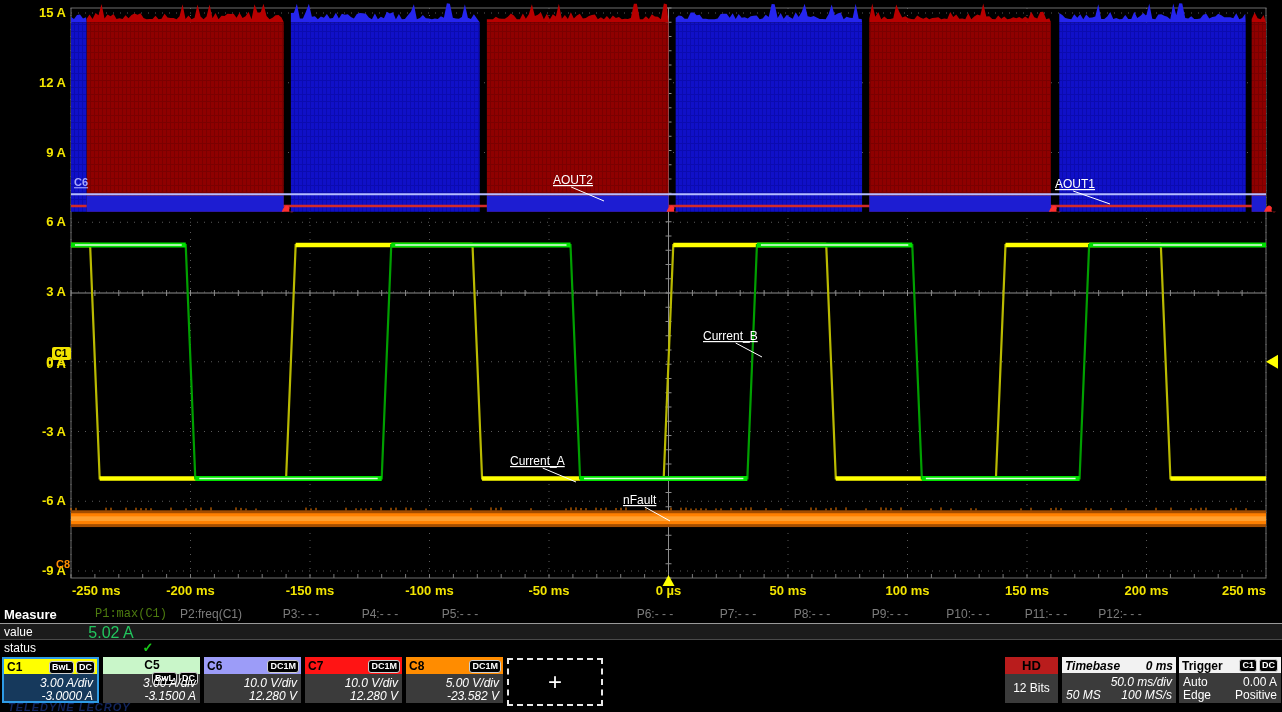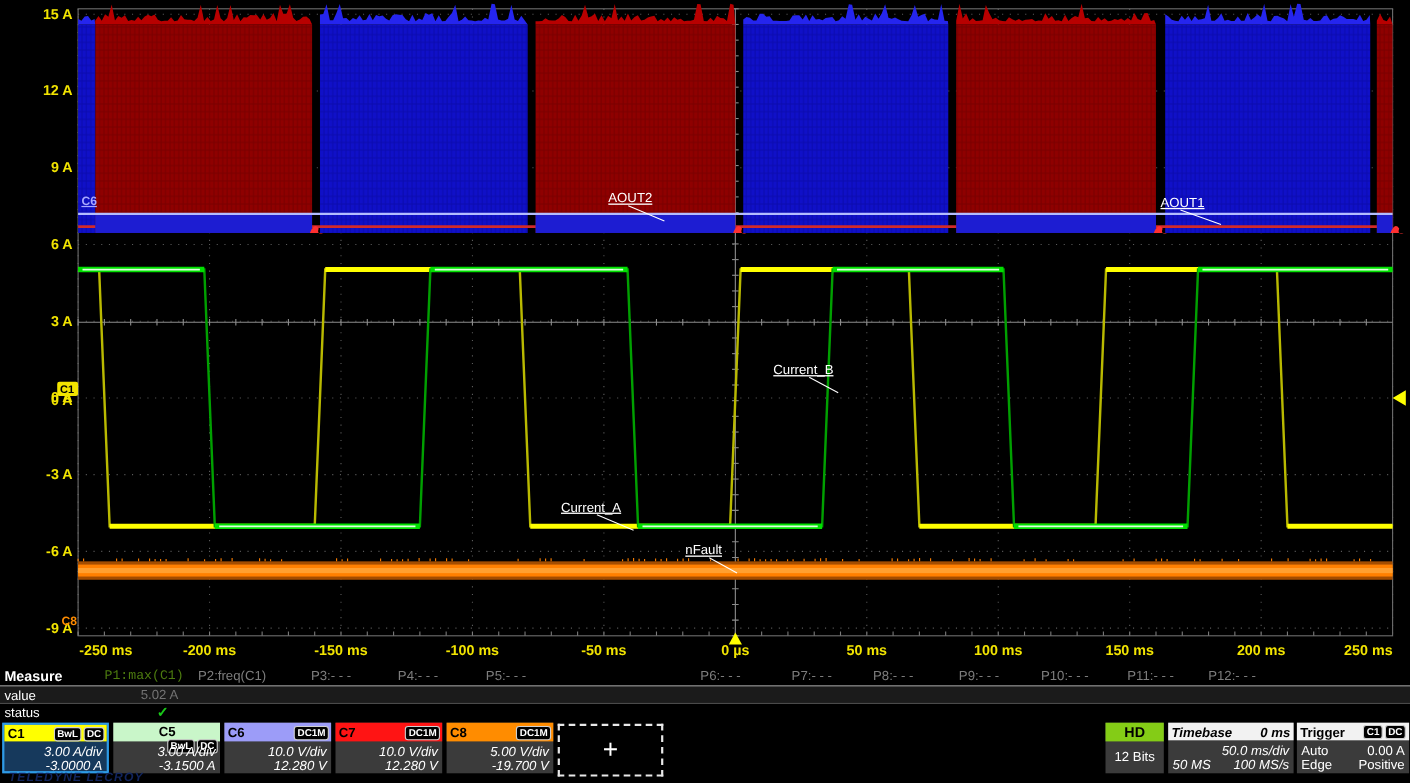--- a/index.html
+++ b/index.html
@@ -9,42 +9,42 @@
   
   .measure{position:absolute;left:0;top:606px;width:1282px;height:50px;}
   .mrow{position:absolute;left:0;width:1282px;height:16px;}
   .mhead{top:0;}
   .mvalue{top:17px;background:#1b1b1b;border-top:1px solid #9a9a9a;border-bottom:1px solid #4a4a4a;height:15px;padding-left:20px;}
   .mstatus{top:34px;}
   .mlabel{position:absolute;left:4px;top:1px;color:#fff;font-size:12px;}
   .mtitle{font-weight:bold;font-size:13px;}
   .pcol{position:absolute;top:1px;width:120px;text-align:center;font-size:12px;color:#7d7d7d;}
   .pcol.active{color:#4d7c0f;font-family:Liberation Mono, monospace;}
-  .p1val{position:absolute;top:0px;left:60px;width:102px;text-align:right;color:#737373;font-size:12px;}
+  .p1val{position:absolute;top:0px;left:60px;width:102px;text-align:center;color:#22c55e;font-size:16px;}
   .check{position:absolute;top:0px;left:134px;width:28px;text-align:center;color:#19c819;font-size:13px;font-weight:bold;}
   
   .dbox{position:absolute;top:657px;width:97px;height:46px;background:#3b3b3b;box-sizing:border-box;cursor:pointer;}
   .dbox.selected{background:#16395c;border:2px solid #2e9be6;}
   .dhead{position:absolute;left:0;top:0;width:100%;height:17px;box-sizing:border-box;padding:1px 2px 0 3px;
          font-size:12px;font-weight:bold;color:#000;display:flex;align-items:center;}
   .dbox.selected .dhead{height:15px;}
   .dname{flex:0 0 auto;}
   .dbadges{margin-left:auto;display:flex;gap:2px;}
   .badge{background:#000;color:#fff;border:1px solid #cfcfcf;border-radius:3px;font-size:9px;font-weight:bold;
          padding:0 2px;line-height:11px;}
   .dline{position:absolute;right:4px;color:#fff;font-size:12px;text-align:right;width:90px;font-style:italic;}
   .dl1{top:19px;} .dl2{top:32px;}
   .dbox.selected .dl1{top:17px;} .dbox.selected .dl2{top:30px;}
   
   .addbox{position:absolute;left:507px;top:658px;width:92px;height:44px;border:2px dashed #e8e8e8;
           color:#fff;display:flex;align-items:center;justify-content:center;font-size:24px;cursor:pointer;}
   
   .acq{position:absolute;top:657px;background:#3b3b3b;}
   .hdbox{left:1005px;width:53px;height:46px;}
-  .hdtop{position:absolute;top:0;left:0;width:100%;height:17px;background:#84cc16;color:#000;
+  .hdtop{position:absolute;top:0;left:0;width:100%;height:17px;background:#b91c1c;color:#000;
          font-weight:bold;font-size:13px;text-align:center;line-height:17px;}
   .hdbits{position:absolute;top:17px;left:0;width:100%;height:29px;color:#fff;font-size:12px;
           text-align:center;line-height:29px;}
   .tbbox{left:1062px;width:114px;height:46px;font-style:italic;}
   .trbox{left:1179px;width:102px;height:46px;}
   .whead{position:absolute;top:0;left:0;width:100%;height:16px;background:#f2f2f2;color:#000;
          font-size:12px;font-weight:bold;box-sizing:border-box;padding:1px 3px 0 3px;display:flex;align-items:center;}
   .wline{position:absolute;left:0;width:100%;box-sizing:border-box;padding:0 4px;color:#fff;font-size:12px;
          display:flex;justify-content:space-between;}
   .l1{top:18px;} .l2{top:31px;}
@@ -491,21 +491,21 @@
         <div class="dline dl1">10.0 V/div</div>
         <div class="dline dl2">12.280 V</div>
       </div><div class="dbox" style="left: 406px;">
         <div class="dhead" style="background: rgb(255, 140, 0);">
           <span class="dname">C8</span>
           <span class="dbadges">
             <span class="badge">DC1M</span>
           </span>
         </div>
         <div class="dline dl1">5.00 V/div</div>
-        <div class="dline dl2">-19.700 V</div>
+        <div class="dline dl2">-23.582 V</div>
       </div></span>
 
   <div class="addbox">
     <span>+</span>
   </div>
 
   <div class="acq hdbox">
     <div class="hdtop">HD</div>
     <div class="hdbits">12 Bits</div>
   </div>

